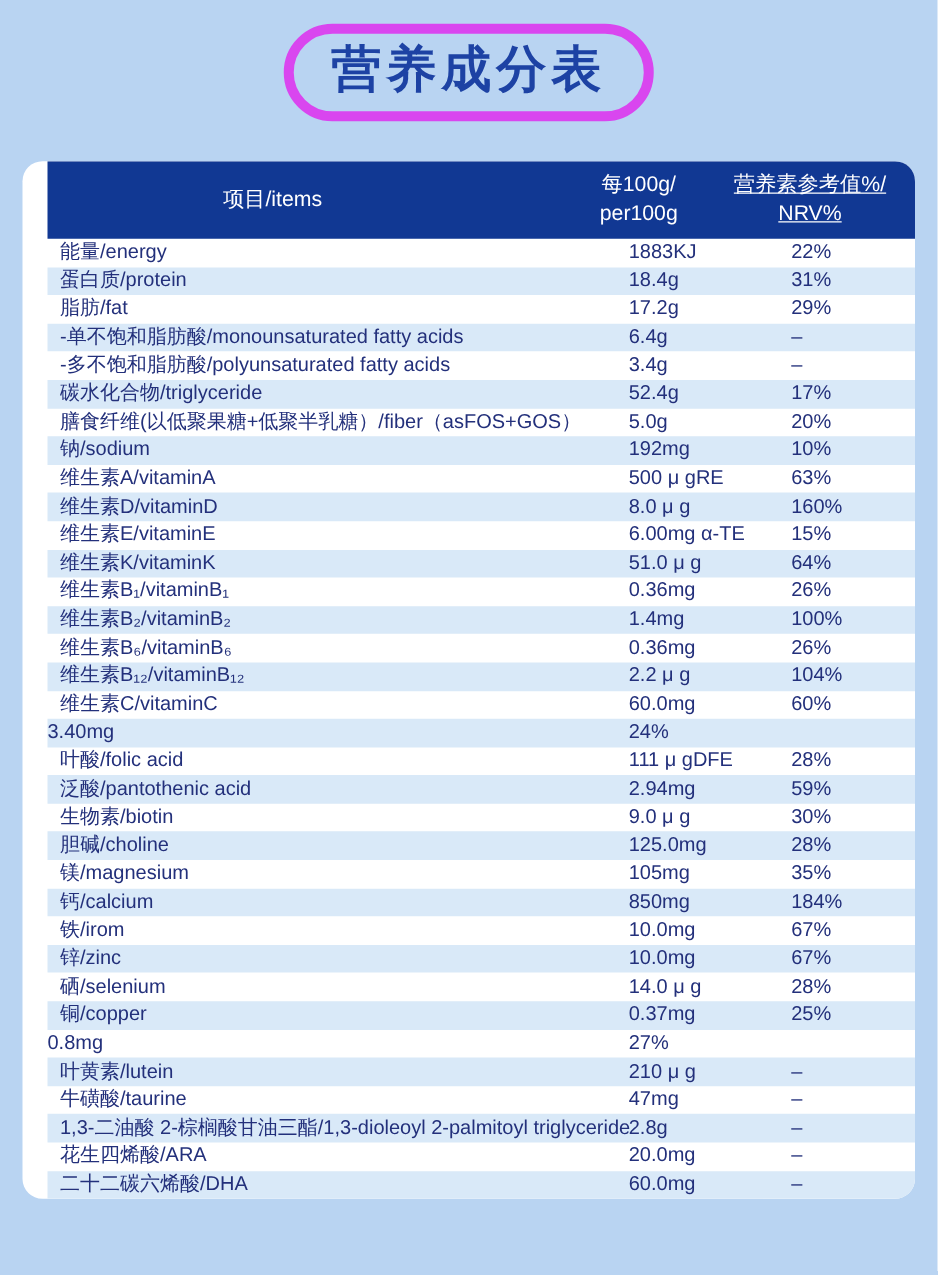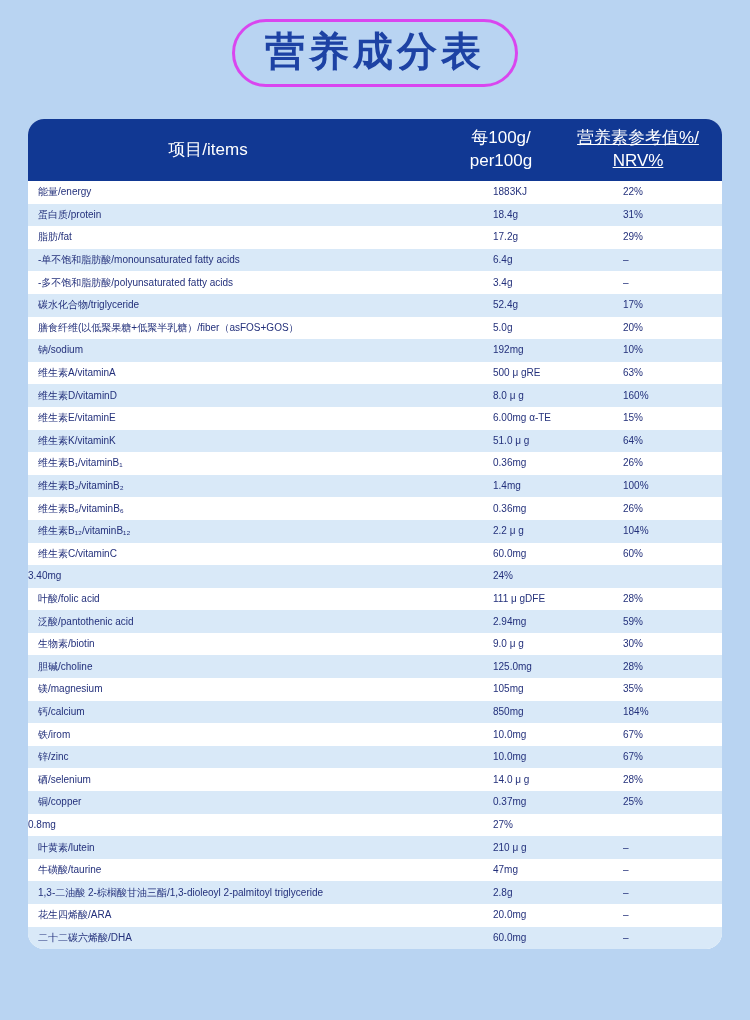--- a/index.html
+++ b/index.html
@@ -9,35 +9,36 @@
   body {
     width: 750px;
     height: 1020px;
     background: #b9d4f2;
     font-family: "Liberation Sans", "DejaVu Sans", sans-serif;
     overflow: hidden;
   }
   .title-pill {
     width: fit-content;
     margin: 19px auto 0;
-    border: 3px solid #d946ef;
+    border: 8px solid #d946ef;
     border-radius: 44px;
     padding: 5px 30px 9px;
     color: #1d42a4;
     font-size: 40px;
     font-weight: bold;
     letter-spacing: 4px;
     line-height: 1.2;
   }
   .card {
     width: 694px;
     margin: 32px auto 0;
     background: #ffffff;
     border-radius: 16px;
     overflow: hidden;
+    padding-left: 20px;
   }
   .thead {
     position: relative;
     height: 62px;
     background: #113893;
     color: #ffffff;
     font-size: 17px;
   }
   .thead .th {
     position: absolute;
@@ -52,21 +53,21 @@
   }
   .th-items { left: 0;     width: 360px; }
   .th-val   { left: 408px; width: 130px; }
   .th-nrv   { left: 530px; width: 160px; text-decoration: underline; }
   .tbody .row {
     display: grid;
     grid-template-columns: 465px 130px 1fr;
     height: 22.6px;
     align-items: center;
     color: #23307b;
-    font-size: 10px;
+    font-size: 16px;
   }
   .tbody .row:nth-child(even) {
     background: #d9e9f8;
   }
   .cell { white-space: nowrap; line-height: 1; }
   .cell.name { padding-left: 10px; }
 </style>
 </head>
 <body>
 

